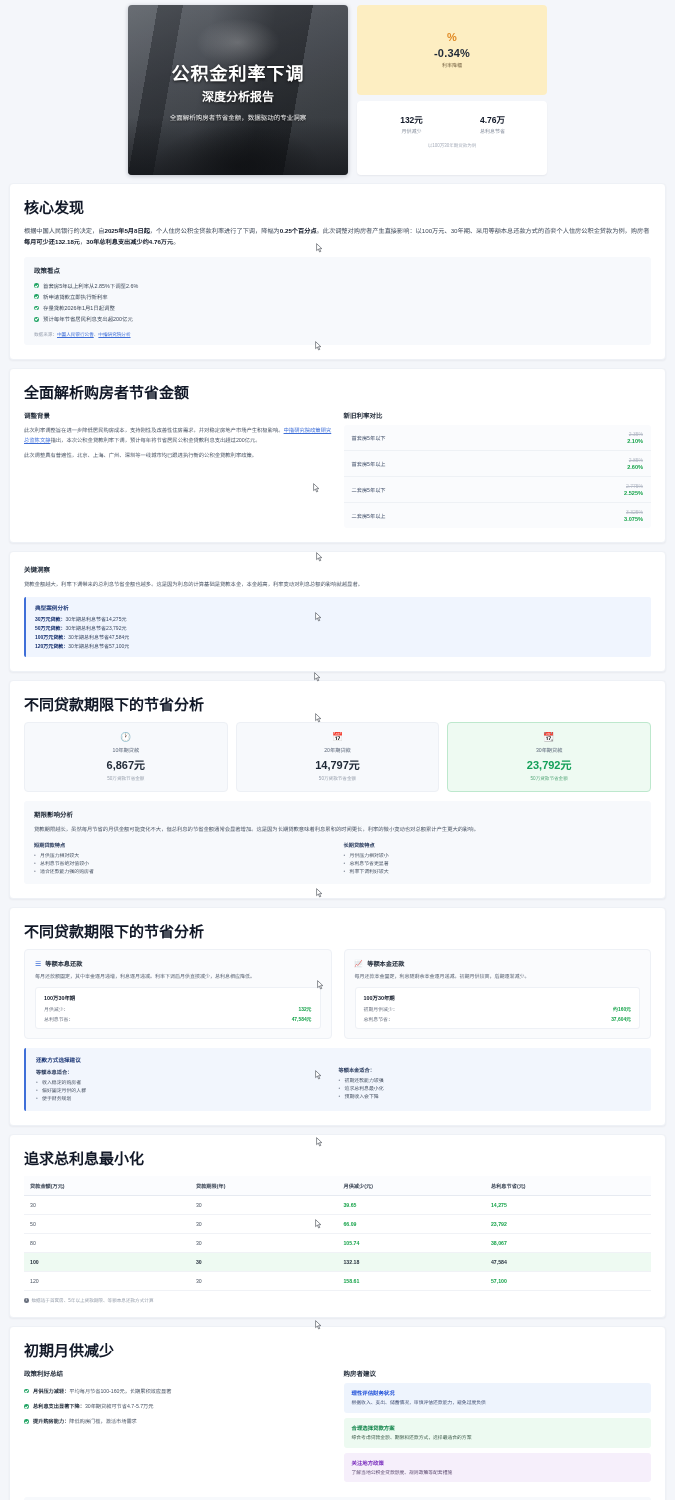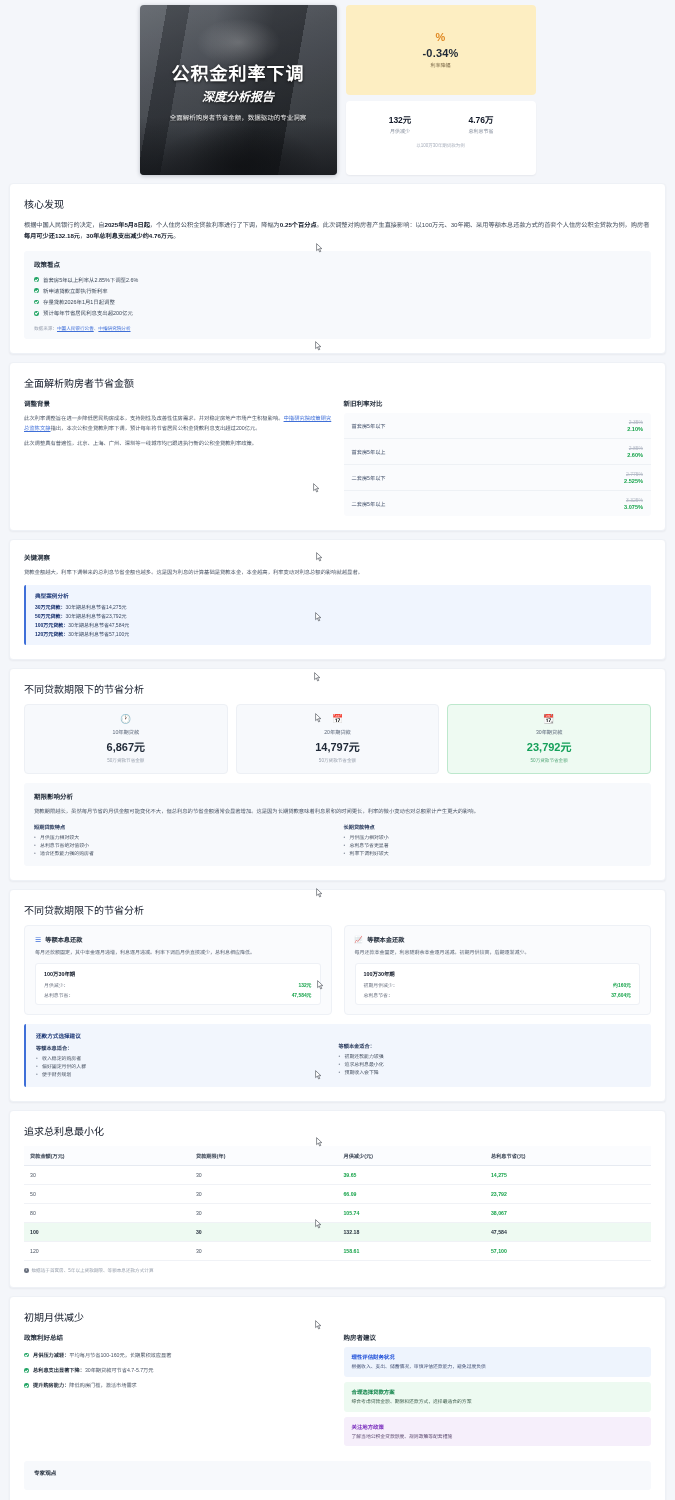--- a/index.html
+++ b/index.html
@@ -10,39 +10,39 @@
     color:#1f2937;
     font-size:9px;
     position:relative;
     overflow:hidden;
   }
   .page{width:675px;min-height:1500px;background:#f4f6fa;padding:0 0 20px 0;position:relative;}
 
   
   .hero{display:flex;gap:9px;padding:5px 0 0 0;justify-content:center;}
   .hero-img{
-    width:197px;height:170px;border-radius:4px;overflow:hidden;position:relative;
+    width:220px;height:170px;border-radius:4px;overflow:hidden;position:relative;
     background:linear-gradient(160deg,#5c6168 0%,#42464d 35%,#2f3338 70%,#26292d 100%);
     box-shadow:0 1px 4px rgba(15,23,42,.25);
     display:flex;flex-direction:column;align-items:center;justify-content:center;
   }
   .hero-img::before{
     content:"";position:absolute;inset:0;
     background:
       radial-gradient(ellipse 60px 34px at 50% 22%, rgba(255,255,255,.22), rgba(255,255,255,0) 70%),
       radial-gradient(ellipse 120px 60px at 50% 95%, rgba(0,0,0,.5), rgba(0,0,0,0) 70%),
       linear-gradient(100deg, rgba(255,255,255,.08) 0 12%, rgba(0,0,0,.18) 12% 22%, rgba(255,255,255,.05) 22% 34%, rgba(0,0,0,.25) 60% 74%, rgba(255,255,255,.06) 74% 100%);
   }
   .hero-img::after{
     content:"";position:absolute;left:0;right:0;bottom:0;height:58px;
     background:linear-gradient(180deg,rgba(20,22,26,0),rgba(16,18,22,.65));
   }
   .hero-txt{position:relative;z-index:3;text-align:center;color:#fff;padding:0 8px;}
   .hero-t1{font-family:"Liberation Serif","DejaVu Serif",serif;font-size:18px;font-weight:700;letter-spacing:1px;text-shadow:0 1px 3px rgba(0,0,0,.75);}
-  .hero-t2{font-family:"Liberation Serif","DejaVu Serif",serif;font-size:12px;font-weight:700;margin-top:2px;text-shadow:0 1px 3px rgba(0,0,0,.75);font-style:italic;}
+  .hero-t2{font-family:"Liberation Serif","DejaVu Serif",serif;font-size:12px;font-weight:700;margin-top:2px;text-shadow:0 1px 3px rgba(0,0,0,.75);}
   .hero-t3{font-size:6.5px;margin-top:7px;opacity:.93;text-shadow:0 1px 2px rgba(0,0,0,.8);}
 
   .hero-right{width:190px;display:flex;flex-direction:column;gap:6px;}
   .rate-card{
     background:#fdeec2;border-radius:4px;height:90px;
     display:flex;flex-direction:column;align-items:center;justify-content:center;
   }
   .rate-icon{color:#e08a25;font-size:11px;font-weight:700;line-height:1;}
   .rate-val{font-size:11px;font-weight:700;color:#1f2937;margin-top:4px;letter-spacing:.2px;}
   .rate-lab{font-size:5px;color:#7c6a4a;margin-top:2px;}
@@ -57,21 +57,21 @@
   .stat-note{font-size:4.5px;color:#a6adba;text-align:center;margin-top:8px;}
 
   
   .card{
     background:#fff;border-radius:4px;margin:8px 9px 0 9px;
     padding:12px 14px 14px 14px;box-shadow:0 1px 2px rgba(15,23,42,.05);
     border:1px solid #eef1f6;
   }
   .card-title{
     font-family:"Liberation Serif","DejaVu Serif",serif;
-    font-size:10px;font-weight:400;color:#111827;margin-bottom:8px;
+    font-size:15px;font-weight:700;color:#111827;margin-bottom:8px;
   }
   .lead{font-size:6.2px;line-height:1.85;color:#414b5a;}
   .lead b{color:#111827;font-weight:700;}
   .sub-h{font-size:6.5px;font-weight:700;color:#1f2937;margin-bottom:5px;}
 
   .grey-box{background:#f7f9fc;border-radius:3px;padding:8px 10px;margin-top:9px;}
   .chk-list{list-style:none;margin-top:5px;}
   .chk-list li{font-size:5.4px;color:#3f4a5a;line-height:1.5;padding:1.6px 0 1.6px 9px;position:relative;}
   .chk-list li::before{
     content:"";position:absolute;left:0;top:3.2px;width:4.6px;height:4.6px;border-radius:50%;

